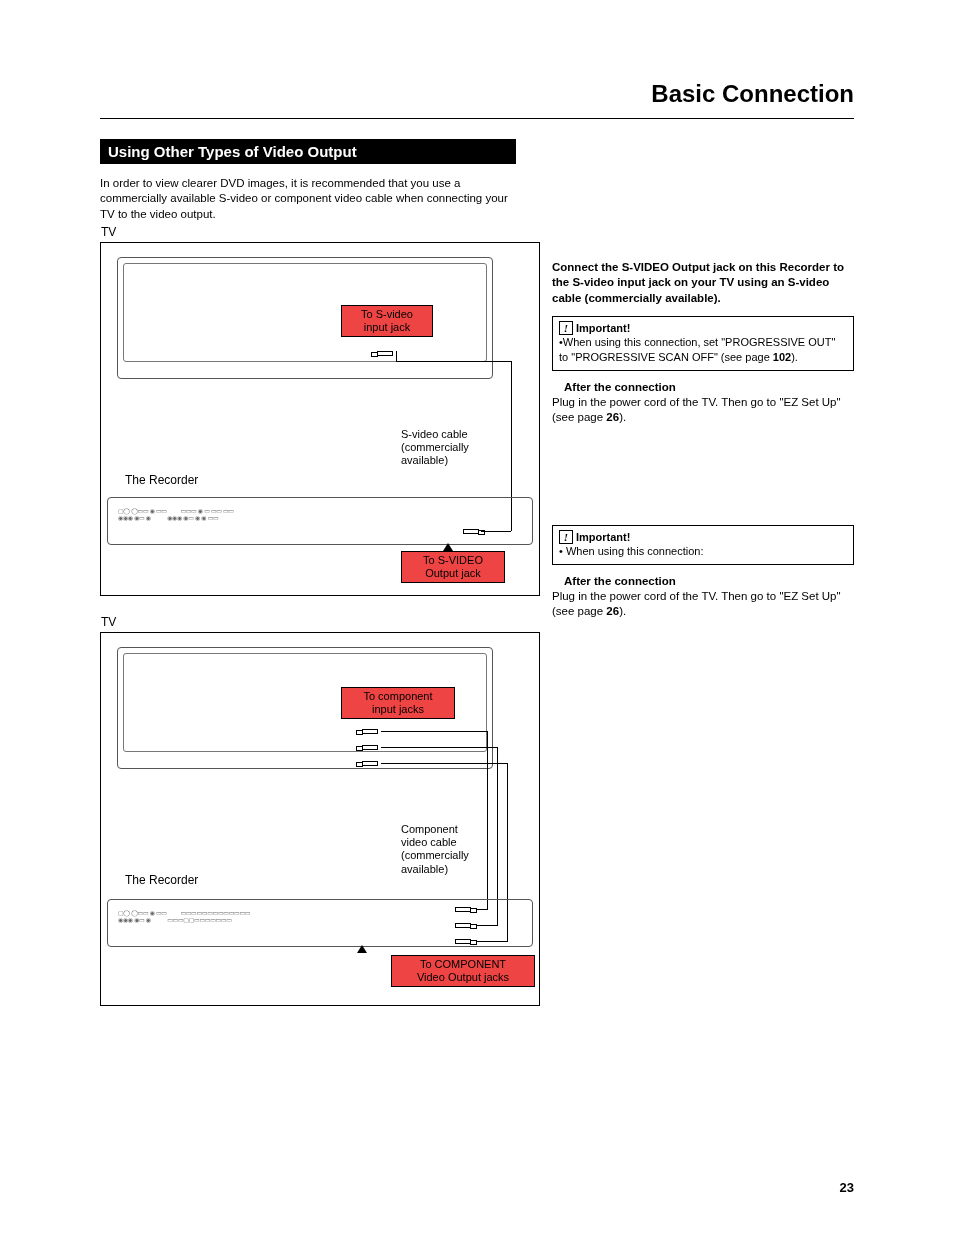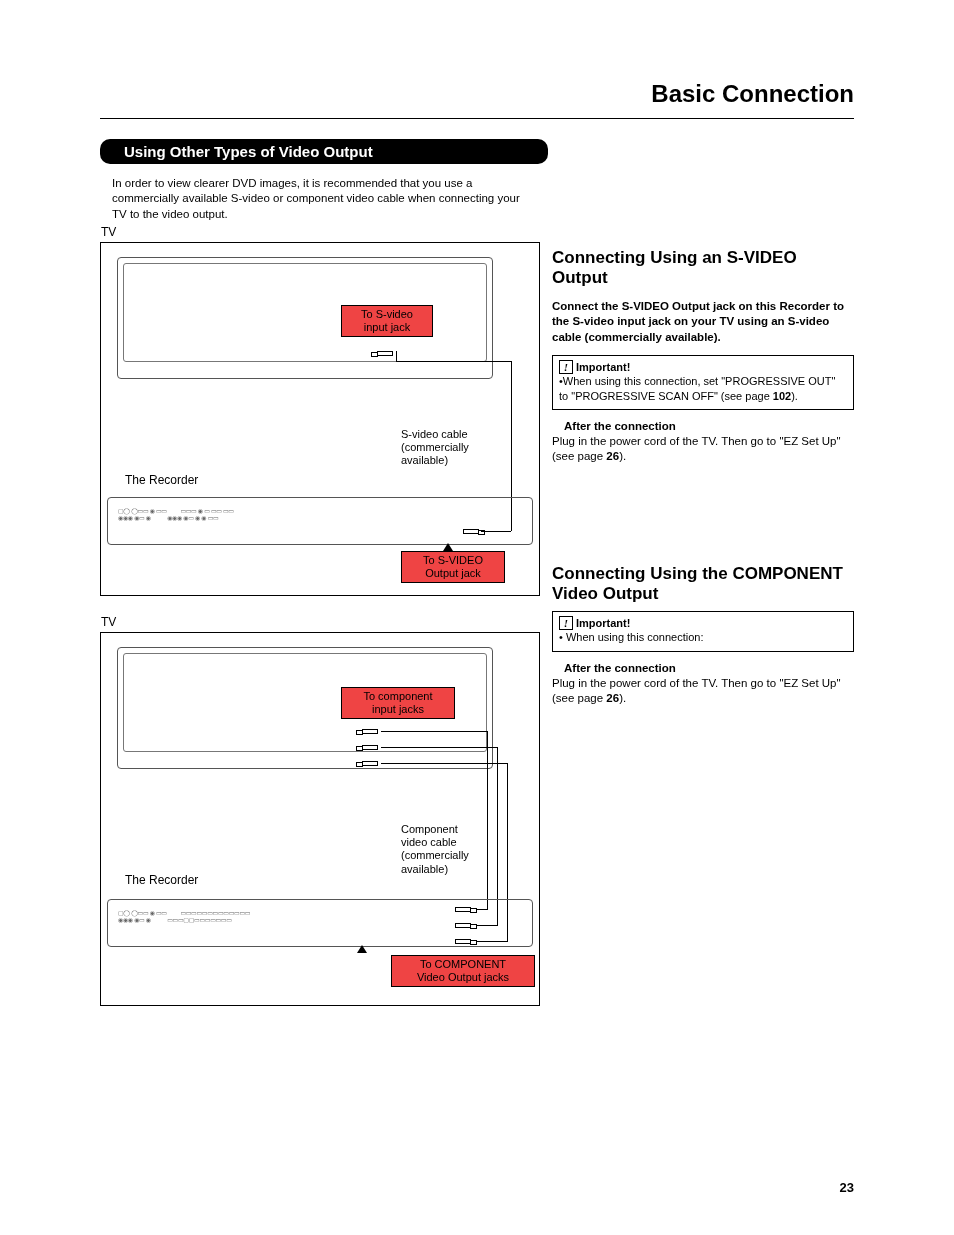--- a/index.html
+++ b/index.html
@@ -19,31 +19,29 @@
     font-size: 24px;
     font-weight: bold;
     text-align: right;
     margin: 0 0 10px 0;
   }
   .section-bar {
     background: #000;
     color: #fff;
     font-size: 15px;
     font-weight: bold;
-    padding: 4px 24px;
+    padding: 4px 8px;
     margin-bottom: 4px;
     width: 400px;
-    border-radius: 10px;
   }
   .intro {
     font-size: 11.5px;
     line-height: 1.35;
     width: 420px;
     margin-bottom: 20px;
-    margin-left: 12px;
   }
   .columns {
     display: flex;
     gap: 12px;
   }
   .left-col {
     flex: 0 0 440px;
   }
   .right-col {
     flex: 1;
@@ -250,21 +248,20 @@
       <div class="plug rev" style="top:306px; left:352px;"></div>
       <div class="tri-down" style="top:312px;left:256px;"></div>
 
       <div class="jack-note-box" style="top:322px;left:290px;width:130px;">To COMPONENT<br>Video Output jacks</div>
     </div>
 
   </div>
 
   <div class="right-col">
     <div style="height:6px;"></div>
-    <h2 class="right-h">Connecting Using an S-VIDEO Output</h2>
     <p class="right-bold">Connect the S-VIDEO Output jack on this Recorder to the S-video input jack on your TV using an S-video cable (commercially available).</p>
 
     <div class="important-box">
       <div class="important-label">
         <svg width="14" height="14">
             <rect x="0.5" y="0.5" width="13" height="13" fill="none" stroke="#000"></rect>
             <text x="7" y="11" text-anchor="middle" font-size="11" font-style="italic" font-weight="bold" font-family="serif">!</text>
           </svg><span>Important!</span>
       </div>
       <div>
@@ -272,21 +269,20 @@
       </div>
     </div>
 
     <p class="after-h">After the connection</p>
     <p class="after-p">
       <span>Plug in the power cord of the TV. Then go to "EZ Set Up" (see page </span><b>26</b><span>).</span>
     </p>
 
     <div style="height:76px;"></div>
 
-    <h2 class="right-h">Connecting Using the COMPONENT Video Output</h2>
 
     <div class="important-box">
       <div class="important-label">
         <svg width="14" height="14">
             <rect x="0.5" y="0.5" width="13" height="13" fill="none" stroke="#000"></rect>
             <text x="7" y="11" text-anchor="middle" font-size="11" font-style="italic" font-weight="bold" font-family="serif">!</text>
           </svg><span>Important!</span>
       </div>
       <div>• When using this connection:</div>
     </div>

